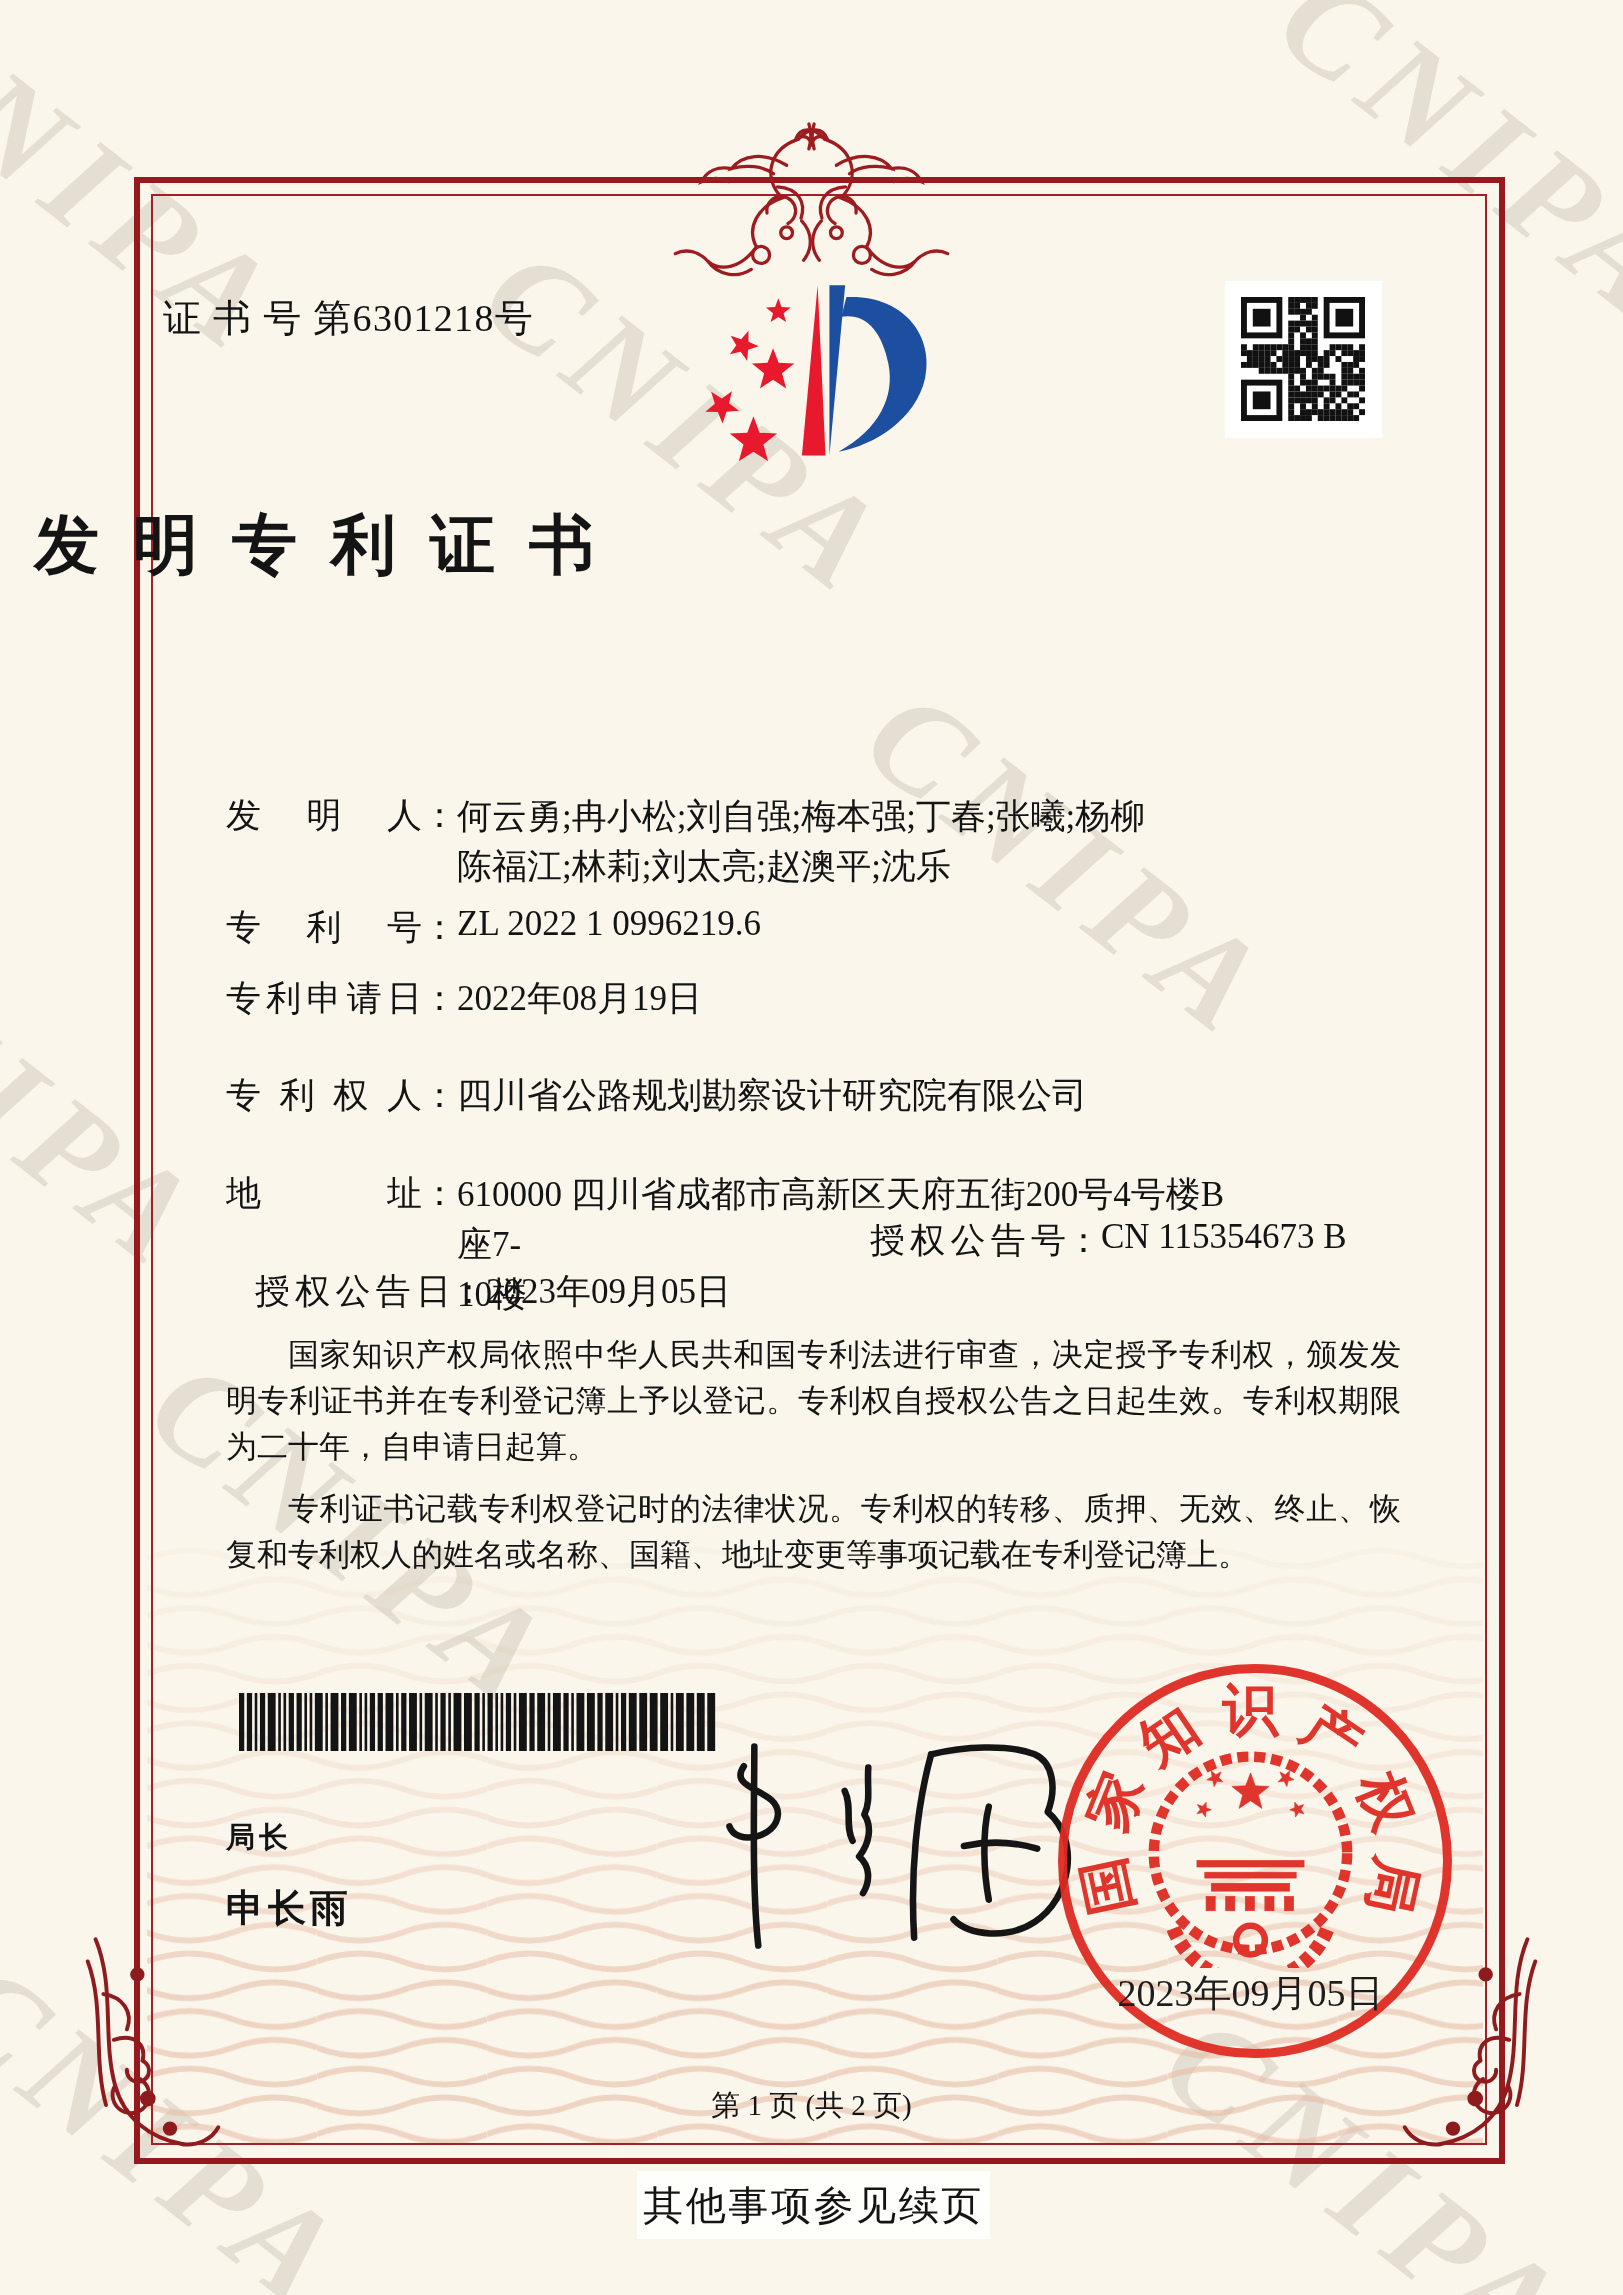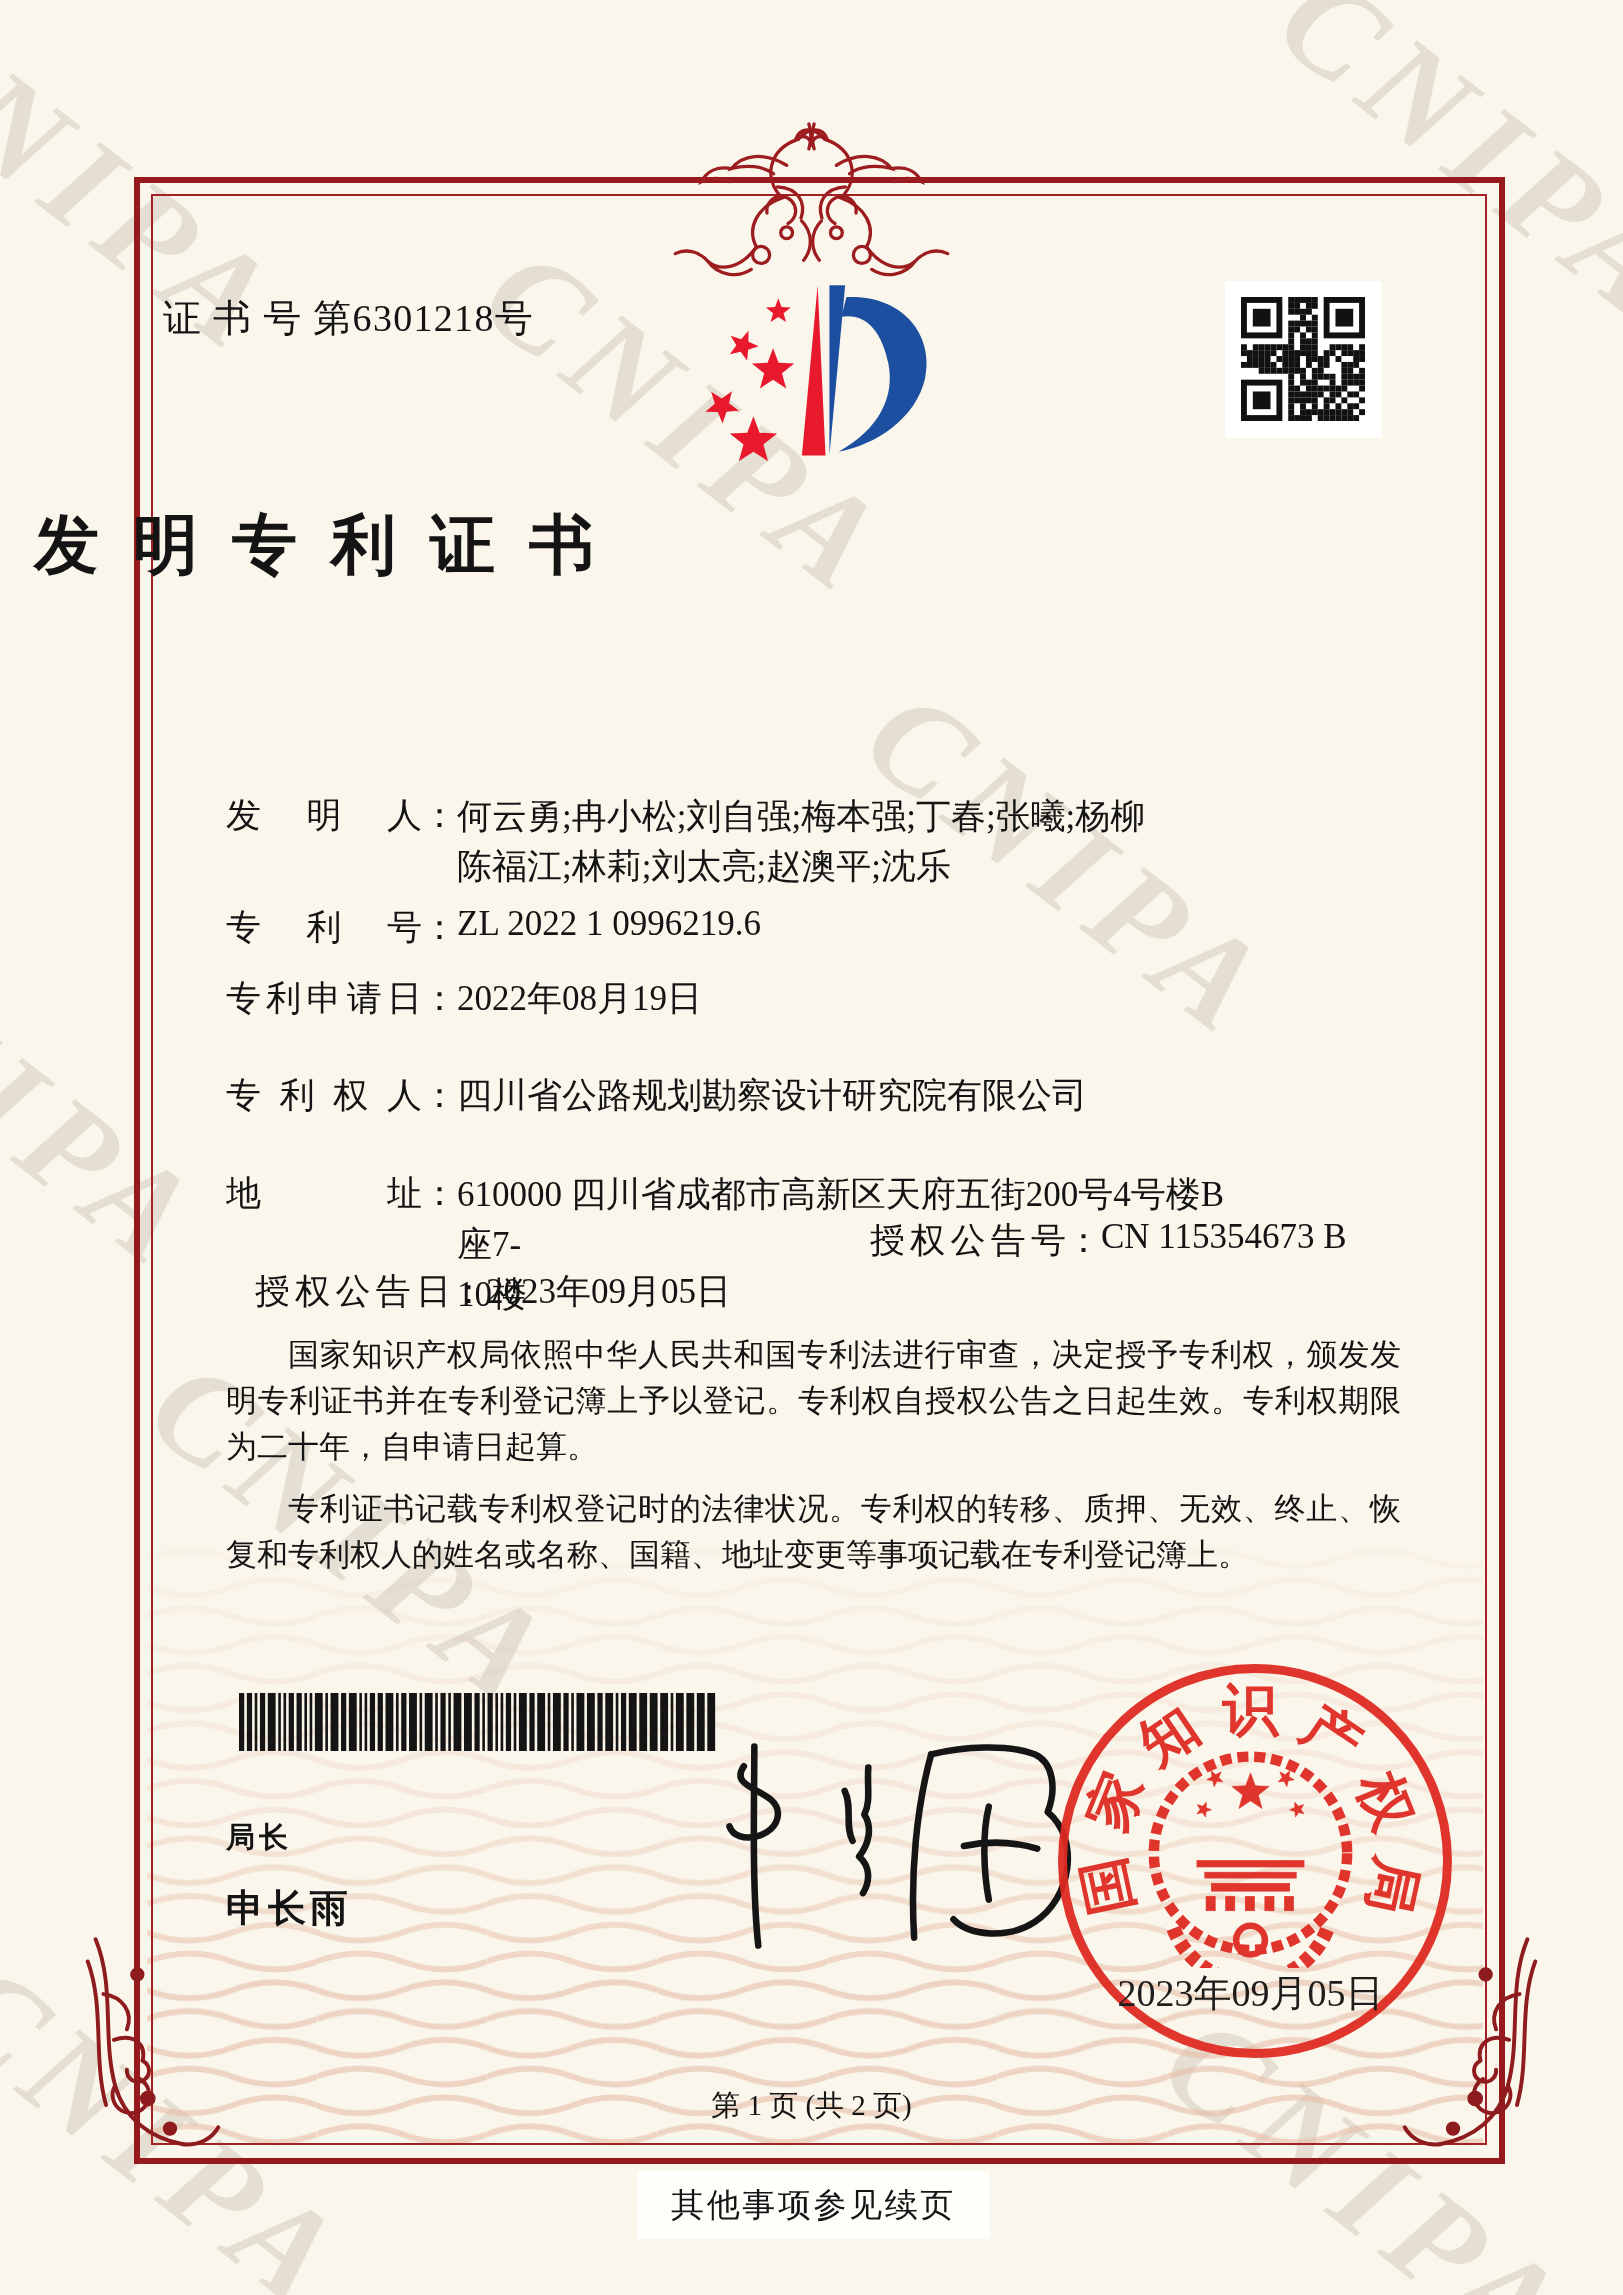--- a/index.html
+++ b/index.html
@@ -45,21 +45,21 @@
   
   #seal{left:1054px;top:1660px;width:393px;height:393px;opacity:.94;}
   #seal-ring{position:absolute;left:3.9px;top:3.9px;width:376px;height:376px;border:9.8px solid #df2a21;border-radius:50%;}
   .seal-char{position:absolute;width:59px;height:62px;text-align:center;font-size:56px;font-weight:bold;
       color:#df2a21;font-family:"Liberation Serif","DejaVu Serif",serif;}
   #seal-date{position:absolute;left:0;top:308px;width:393px;text-align:center;font-size:38px;color:#101010;}
   
   #page-info{left:0;top:2086px;width:1623px;text-align:center;font-size:29px;}
   #continuation-box{left:637px;top:2171px;width:353px;height:68px;background:#fefefb;
       display:flex;align-items:center;justify-content:center;}
-  #continuation-box span{font-size:33px;letter-spacing:2.6px;}
+  #continuation-box span{font-size:40px;letter-spacing:2.6px;}
   svg{display:block;}
 </style>
 </head>
 <body>
 
 <div id="page">
 
   <div class="wm" style="left:-59px;top:-26px;">CNIPA</div>
   <div class="wm" style="left:1345px;top:-59px;">CNIPA</div>
   <div class="wm" style="left:550px;top:216px;">CNIPA</div>

